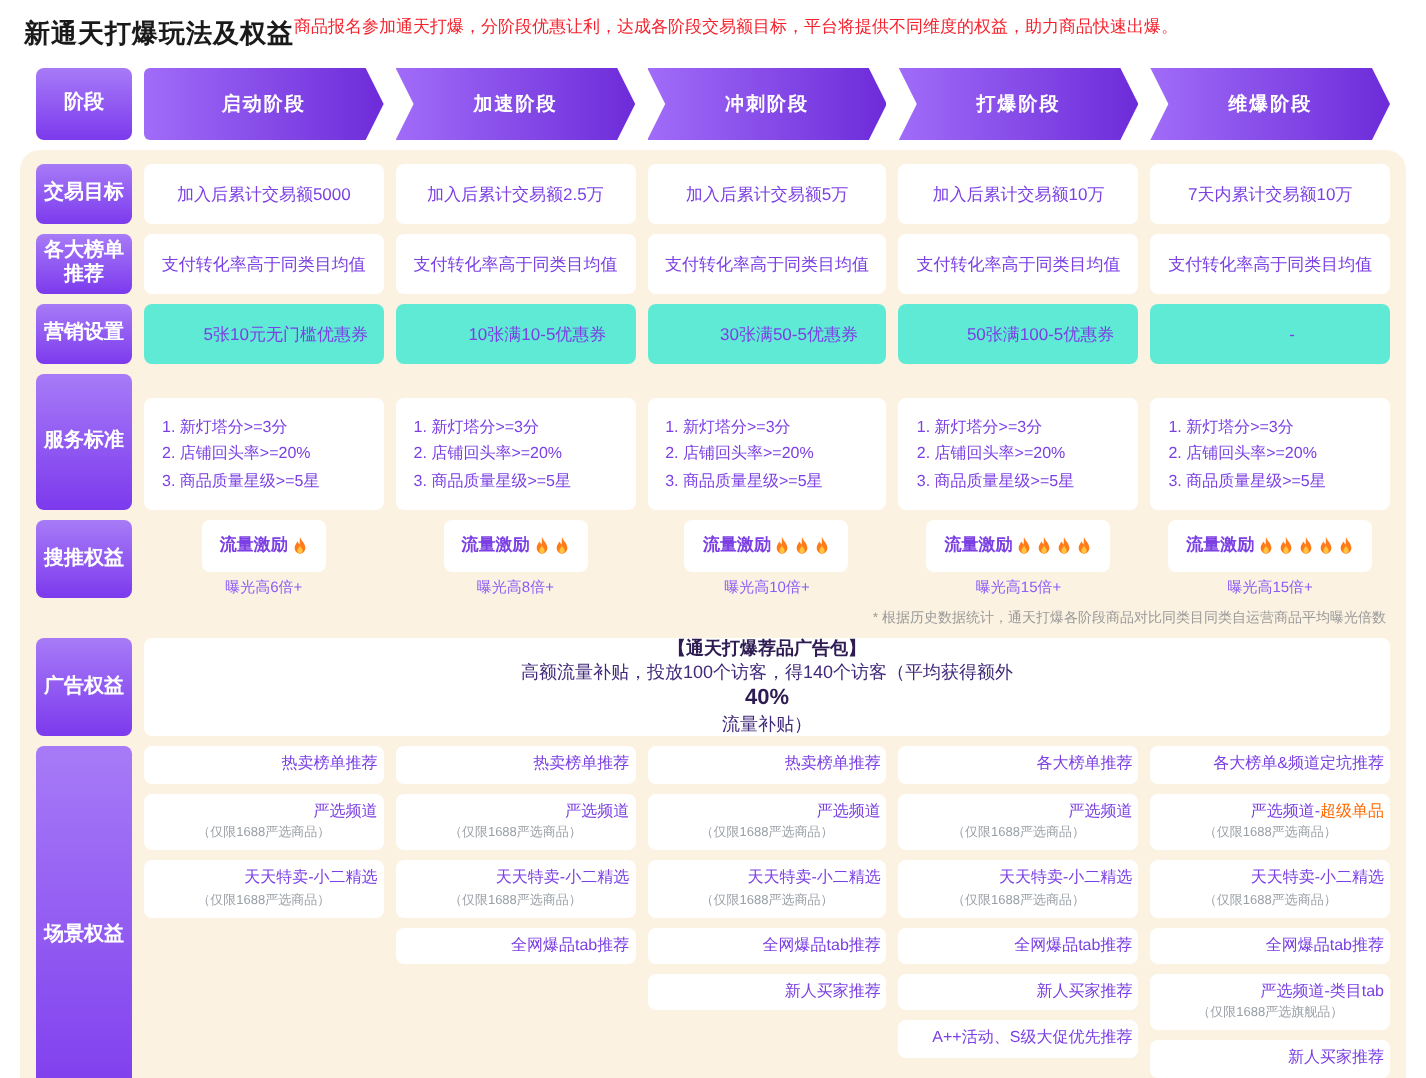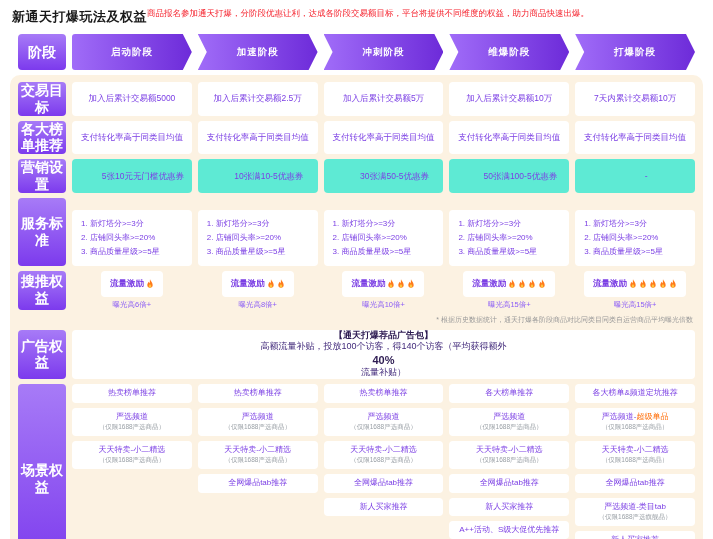--- a/index.html
+++ b/index.html
@@ -3,62 +3,62 @@
 <meta charset="utf-8">
 <style>
   html,body{margin:0;padding:0;}
   body{width:713px;height:539px;background:#ffffff;font-family:"Liberation Sans","DejaVu Sans",sans-serif;color:#333;}
   .page{width:713px;height:539px;padding:8px 10px 6px;box-sizing:border-box;overflow:hidden;}
   .header{display:flex;align-items:flex-start;white-space:nowrap;margin:0 0 8px 2px;}
   .title{font-size:13px;font-weight:700;color:#1a1a1a;letter-spacing:.5px;}
   .subtitle{font-size:8.5px;color:#F5222D;}
   .grid-row{display:grid;grid-template-columns:48px repeat(5,1fr);column-gap:6px;align-items:stretch;margin-bottom:5px;}
   .outer{margin-left:8px;margin-right:8px;}
-  .row-label{background:linear-gradient(180deg,#A77BF7,#7C3AED);color:#fff;border-radius:4px;display:flex;align-items:center;justify-content:center;font-size:14px;font-weight:600;padding:0;text-align:center;line-height:1.2;}
+  .row-label{background:linear-gradient(180deg,#A77BF7,#7C3AED);color:#fff;border-radius:4px;display:flex;align-items:center;justify-content:center;font-size:10px;font-weight:600;padding:0;text-align:center;line-height:1.2;}
   .stage-arrow{background:linear-gradient(90deg,#A06CF8,#6D2BD9);color:#fff;font-weight:700;font-size:9.5px;display:flex;align-items:center;justify-content:center;height:36px;letter-spacing:1px;
     clip-path:polygon(0 0,calc(100% - 9px) 0,100% 50%,calc(100% - 9px) 100%,0 100%,9px 50%);}
   .stage-arrow.first{clip-path:polygon(0 0,calc(100% - 9px) 0,100% 50%,calc(100% - 9px) 100%,0 100%);border-radius:3px 0 0 3px;}
   .time-cell{background:#EFE8FB;color:#7B3FE4;border-radius:4px;font-size:8.5px;display:flex;align-items:center;justify-content:center;height:20px;}
   .panel{background:#FCF2E2;border-radius:10px;padding:7px 8px 6px;}
   .cell{background:#fff;border-radius:4px;color:#7B3FE4;font-size:8.5px;display:flex;align-items:center;justify-content:center;text-align:left;min-height:24px;padding:3px 4px;line-height:1.25;}
   .cell.marketing{background:#5eead4;padding-left:26px;}
   .cell.service{flex-direction:column;align-items:flex-start;justify-content:center;gap:2px;padding:5px 9px;min-height:46px;margin-top:12px;}
   .service-line{font-size:8px;color:#7B3FE4;line-height:1.45;}
   .search-wrap{display:flex;flex-direction:column;align-items:center;justify-content:flex-start;gap:3px;}
   .search-box{background:#fff;border-radius:4px;min-height:20px;display:flex;align-items:center;justify-content:center;gap:1px;padding:3px 9px;font-size:8.5px;color:#7B3FE4;font-weight:600;}
   .flame{width:8px;height:10px;margin-left:1px;}
   .exposure{font-size:7.5px;color:#8B5CF6;}
   .note{text-align:right;font-size:7px;color:#999;margin:1px 2px 5px;}
   .note.last{margin-bottom:0;margin-top:3px;}
   .ad-cell{grid-column:2/7;background:#fff;border-radius:4px;display:flex;align-items:center;justify-content:center;font-size:9px;color:#41297A;min-height:24px;flex-wrap:wrap;line-height:1.3;flex-direction:column;}
   .ad-bracket{font-weight:700;color:#2d1b52;}
   .ad-40{font-weight:700;font-size:11px;color:#2d1b52;}
   .scene-stack{display:flex;flex-direction:column;gap:5px;align-items:stretch;}
   .pill{background:#fff;border-radius:4px;padding:4px 3px;text-align:center;display:flex;flex-direction:column;justify-content:center;min-height:18px;box-sizing:border-box;}
-  .pill-main{font-size:8px;color:#7B3FE4;line-height:1.3;}
+  .pill-main{font-size:8px;color:#7B3FE4;line-height:1.3;text-align:right;}
   .pill-hl{color:#FF6A00;}
   .pill-sub{font-size:6.5px;color:#9aa0a6;margin-top:1px;}
 </style>
 </head>
 <body>
 
 <div class="page">
 
   <div class="header">
     <div class="title">新通天打爆玩法及权益</div>
     <div class="subtitle">商品报名参加通天打爆，分阶段优惠让利，达成各阶段交易额目标，平台将提供不同维度的权益，助力商品快速出爆。</div>
   </div>
 
   <div class="grid-row outer">
     <div class="row-label">阶段</div>
   <div class="stage-arrow first">启动阶段</div>
       <div class="stage-arrow">加速阶段</div>
       <div class="stage-arrow">冲刺阶段</div>
+      <div class="stage-arrow">打爆阶段</div>
       <div class="stage-arrow">维爆阶段</div>
-      <div class="stage-arrow">打爆阶段</div>
     </div>
 
 
   <div class="panel">
 
     <div class="grid-row">
       <div class="row-label">交易目标</div>
     <div class="cell">加入后累计交易额5000</div>
         <div class="cell">加入后累计交易额2.5万</div>
         <div class="cell">加入后累计交易额5万</div>

